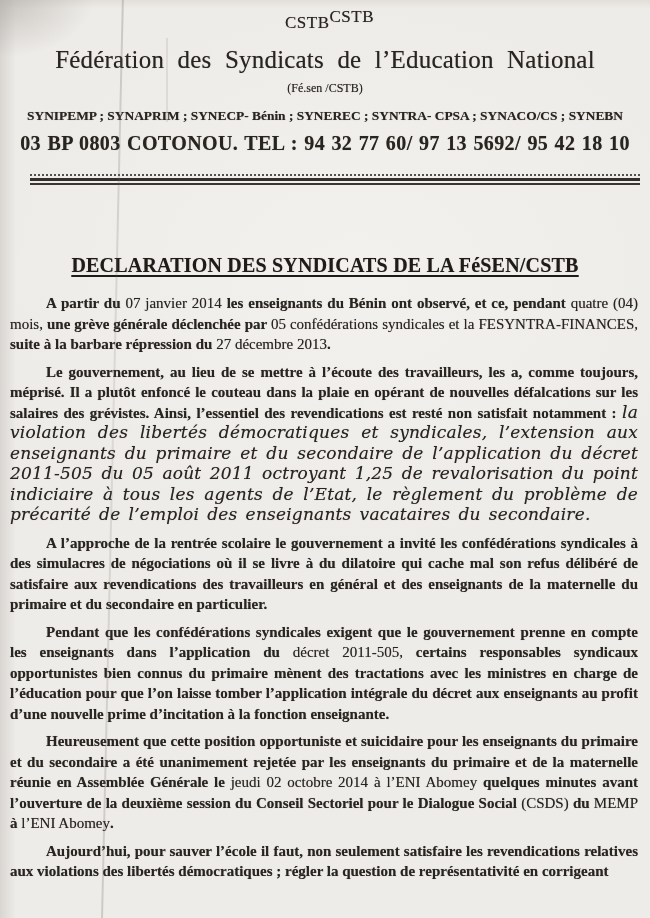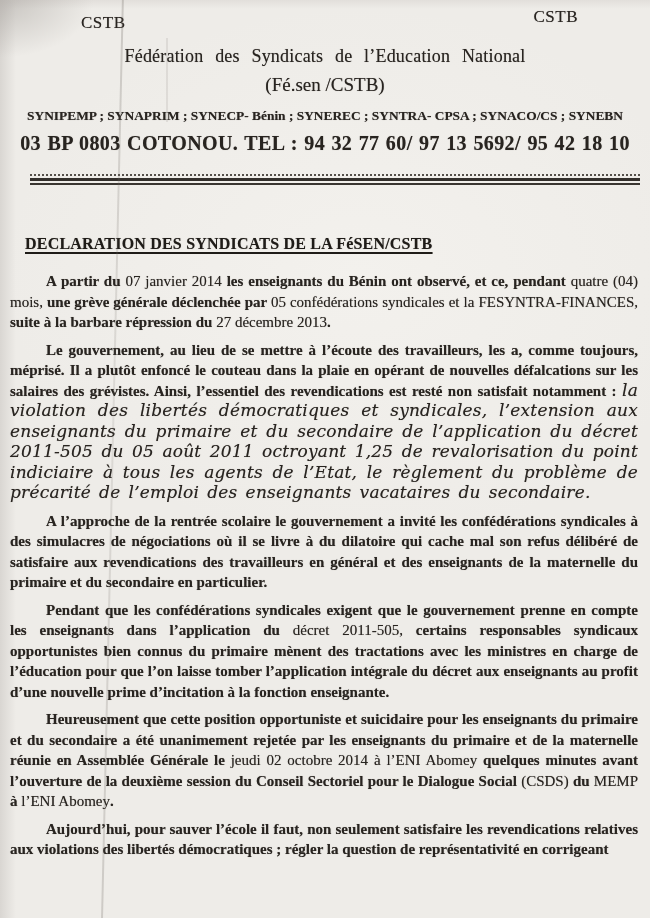--- a/index.html
+++ b/index.html
@@ -23,45 +23,45 @@
     position: absolute; left: 122px; top: -6px; width: 2px; height: 940px;
     background: linear-gradient(180deg, rgba(110,104,98,.28), rgba(110,104,98,.14) 45%, rgba(110,104,98,.26));
     transform: rotate(1.3deg); transform-origin: top center;
     pointer-events: none;
   }
   .smudge {
     position: absolute; left: 166px; top: 38px; width: 2px; height: 84px;
     background: rgba(120,114,108,.14); pointer-events: none;
   }
   .cstb-row {
-    display: flex; justify-content: space-between;
+    display: flex; justify-content: center;
     padding: 13px 72px 0 81px;
     font-size: 17px; letter-spacing: .5px;
   }
   .cstb-right { transform: translateY(-6px); }
   .org-name {
     margin-top: 13px; text-align: center;
-    font-size: 18px; word-spacing: 7px; letter-spacing: .2px;
+    font-size: 25px; word-spacing: 7px; letter-spacing: .2px;
   }
-  .org-acronym { margin-top: 7px; text-align: center; font-size: 19px; }
+  .org-acronym { margin-top: 7px; text-align: center; font-size: 12px; }
   .unions {
     margin-top: 12px; text-align: center; white-space: nowrap;
     font-size: 13.4px; font-weight: bold; letter-spacing: 0;
   }
   .contact {
     margin-top: 8px; text-align: center;
     font-size: 20px; font-weight: bold; letter-spacing: .4px; word-spacing: 1px;
   }
   .separator { margin: 19px 10px 0 30px; }
   .sep-dotted { border-top: 2px dotted #55504a; }
   .sep-solid-a { margin-top: 2px; border-top: 3px solid #332f2b; }
   .sep-solid-b { margin-top: 2px; border-top: 2px solid #3a3631; }
   .doc-title {
-    margin: 46px 25px 0; text-align: left;
-    font-size: 16px; font-weight: bold; line-height: 25px;
+    margin: 68px 25px 0; text-align: center;
+    font-size: 20px; font-weight: bold; line-height: 25px;
     letter-spacing: .2px; color: #1f1c18;
   }
   .title-line {
     text-decoration: underline;
     text-decoration-thickness: 2px;
     text-underline-offset: 3px;
   }
   .doc-body { margin: 15px 12px 0 10px; }
   .para {
     margin: 0 0 7px 0;

